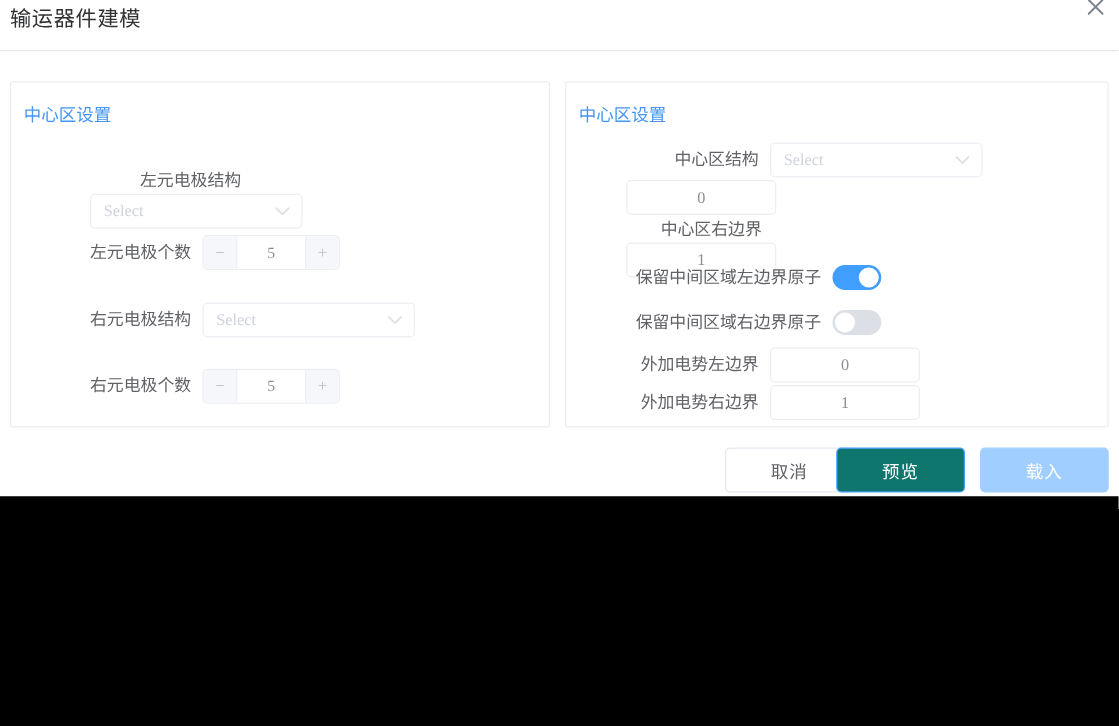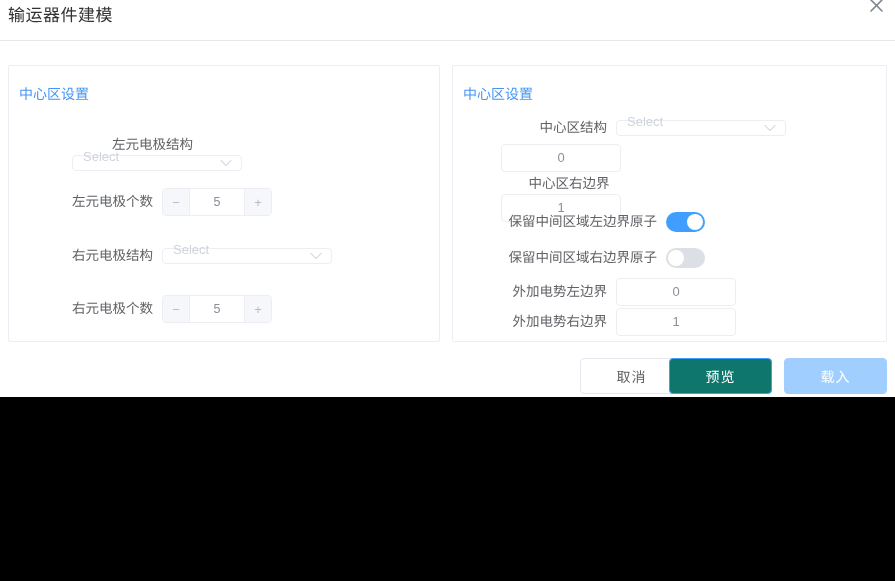--- a/index.html
+++ b/index.html
@@ -9,20 +9,21 @@
     width: 895px; height: 581px;
     background: #ffffff;
     font-family: "Liberation Sans", "DejaVu Sans", sans-serif;
     overflow: hidden;
   }
   #app {
     position: relative;
     width: 895px;
     height: 581px;
     background: #ffffff;
+    font-family: Liberation Serif, serif;
   }
 
   
   .dlg-header {
     position: absolute;
     left: 0; top: 0;
     width: 895px; height: 41px;
     border-bottom: 1px solid #e8e8e8;
     background: #ffffff;
   }
@@ -85,26 +86,26 @@
     color: #606266;
     text-align: right;
     white-space: nowrap;
     padding-right: 9px;
     line-height: 20px;
   }
 
   
   .select {
     position: relative;
-    height: 16px;
+    height: 28px;
     border: 1px solid #eceef2;
     border-radius: 4px;
     background: #fff;
     display: flex;
-    align-items: flex-end;
+    align-items: center;
     cursor: pointer;
   }
   .select .ph {
     font-size: 13px;
     color: #cfd3dc;
     padding-left: 10px;
     line-height: 26px;
     user-select: none;
   }
   .select .chev {

